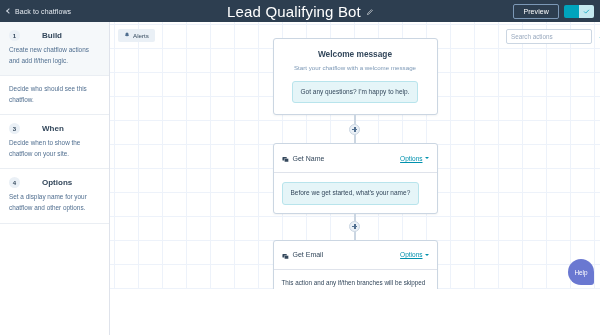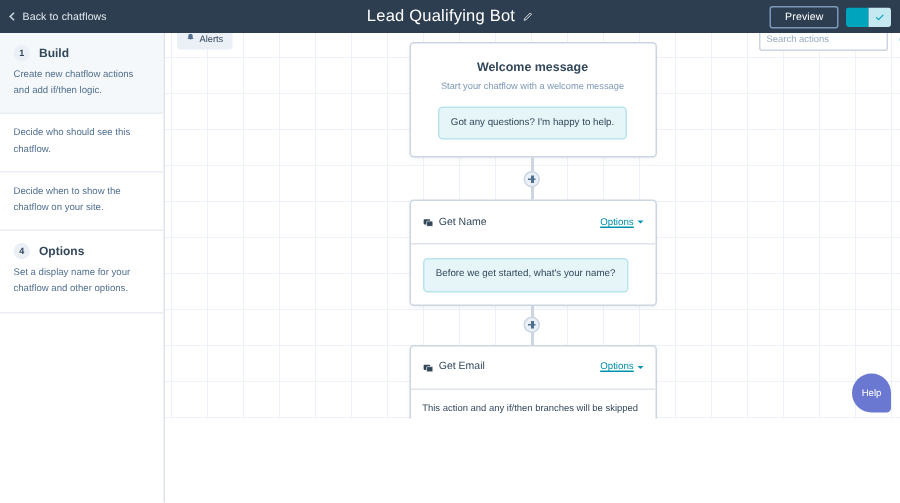--- a/index.html
+++ b/index.html
@@ -34,21 +34,21 @@
     transform: rotate(45deg);
     margin-right: 1px;
   }
   .title-wrap {
     position: absolute; left: 0; right: 0;
     display: flex; align-items: center; justify-content: center;
     gap: 5px;
     pointer-events: none;
   }
   .bot-title {
-    font-size: 11px; color: #ffffff; letter-spacing: .15px;
+    font-size: 15px; color: #ffffff; letter-spacing: .15px;
   }
   .pencil-icon { display: inline-block; pointer-events: auto; cursor: pointer; }
 
   .topbar-right {
     position: absolute; right: 6px; top: 0; height: 22px;
     display: flex; align-items: center; gap: 5px;
   }
   .preview-btn {
     font-size: 7px; color: #ffffff;
     border: 1px solid #7c98b6;
@@ -72,33 +72,33 @@
     background: #ffffff;
     border-right: 1px solid #dfe3eb;
     overflow: hidden;
     z-index: 30;
   }
   .step {
     padding: 8px 9px 9px 9px;
     border-bottom: 1px solid #eaeef3;
   }
   .step.active { background: #f5f8fa; }
-  .step-head { display: flex; align-items: center; gap: 6px; margin-bottom: 4px; }
+  .step-head { display: flex; align-items: center; gap: 22px; margin-bottom: 4px; }
   .step-num {
     width: 11px; height: 11px; border-radius: 50%;
     background: #eaf0f6; color: #33475b;
     font-size: 6px; font-weight: bold;
     display: flex; align-items: center; justify-content: center;
   }
   .step-title { font-size: 8px; font-weight: bold; color: #33475b; }
   .step-desc { font-size: 6.4px; line-height: 1.65; color: #516f90; }
 
   
   .canvas {
-    position: absolute; top: 12px; left: 110px;
+    position: absolute; top: 22px; left: 110px;
     width: 490px; height: 267px;
     background: #ffffff;
     background-image:
       linear-gradient(to right, #edf2fa 1px, transparent 1px),
       linear-gradient(to bottom, #edf2fa 1px, transparent 1px);
     background-size: 24px 24px;
     background-position: 4px 2px;
     overflow: hidden;
   }
 
@@ -264,20 +264,24 @@
       <span class="step-title">Build</span>
     </div>
     <div class="step-desc">Create new chatflow actions and add if/then logic.</div>
   </div>
 
   <div class="step">
     <div class="step-desc">Decide who should see this chatflow.</div>
   </div>
 
   <div class="step">
+    <div class="step-head">
+      <span class="step-num">3</span>
+      <span class="step-title">When</span>
+    </div>
     <div class="step-desc">Decide when to show the chatflow on your site.</div>
   </div>
 
   <div class="step">
     <div class="step-head">
       <span class="step-num">4</span>
       <span class="step-title">Options</span>
     </div>
     <div class="step-desc">Set a display name for your chatflow and other options.</div>
   </div>

